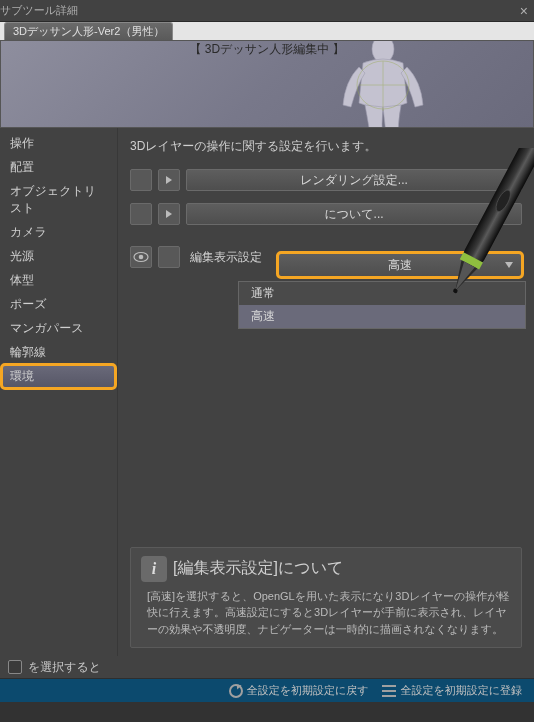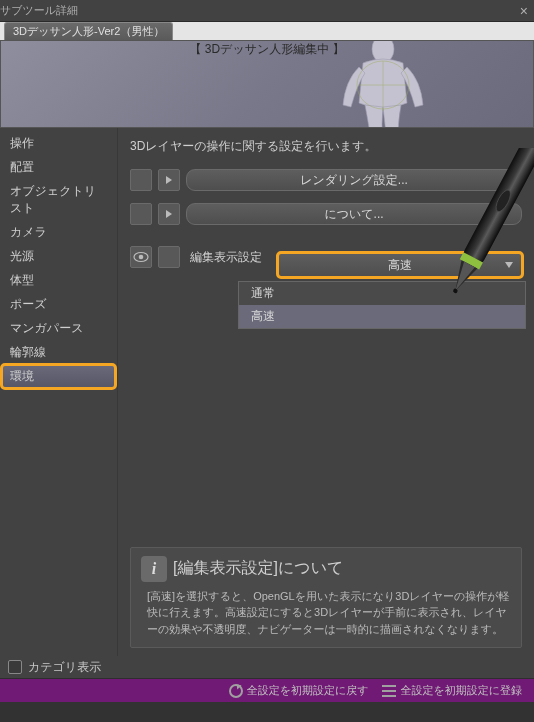--- a/index.html
+++ b/index.html
@@ -131,21 +131,21 @@
   border-left: 6px solid #bbb;
   border-top: 4px solid transparent;
   border-bottom: 4px solid transparent;
 }
 .eye-btn svg { width: 16px; height: 12px; }
 .wide-btn {
   flex: 1;
   height: 22px;
   background: linear-gradient(#5e5e5e,#4e4e4e);
   border: 1px solid #6a6a6a;
-  border-radius: 9px;
+  border-radius: 2px;
   color: #d8d8d8;
   font-size: 12px;
   display: flex; align-items: center; justify-content: center;
 }
 
 .label-cell {
   width: 86px;
   color: #d0d0d0;
   font-size: 12px;
   text-align: left;
@@ -233,21 +233,21 @@
   gap: 6px;
 }
 .checkbox {
   width: 14px; height: 14px;
   border: 1px solid #888;
   background: #3a3a3a;
   border-radius: 2px;
 }
 .bottom2 {
   height: 24px;
-  background: #701a75;
+  background: #0c4a6e;
   border-top: 1px solid #2e2e2e;
   display: flex; align-items: center;
   justify-content: flex-end;
   gap: 14px;
   padding: 0 12px;
 }
 .bottom2 .link {
   display: flex; align-items: center; gap: 4px;
   color: #c0c0c0; font-size: 11px;
   cursor: pointer;
@@ -369,21 +369,21 @@
         <div class="info-icon">i</div>
         <div class="info-title">[編集表示設定]について</div>
       </div>
       <div class="info-body">[高速]を選択すると、OpenGLを用いた表示になり3Dレイヤーの操作が軽快に行えます。高速設定にすると3Dレイヤーが手前に表示され、レイヤーの効果や不透明度、ナビゲーターは一時的に描画されなくなります。</div>
     </div>
   </div>
 </div>
 
 <div class="bottom1">
   <div class="checkbox"></div>
-  <span>カテゴリ表示</span>
+  <span>を選択すると</span>
 </div>
 <div class="bottom2">
   <div class="link">
     <span class="circle-icon"></span>
     <span>全設定を初期設定に戻す</span>
   </div>
   <div class="link">
     <span class="bars-icon">
         <span></span>
         <span></span>

